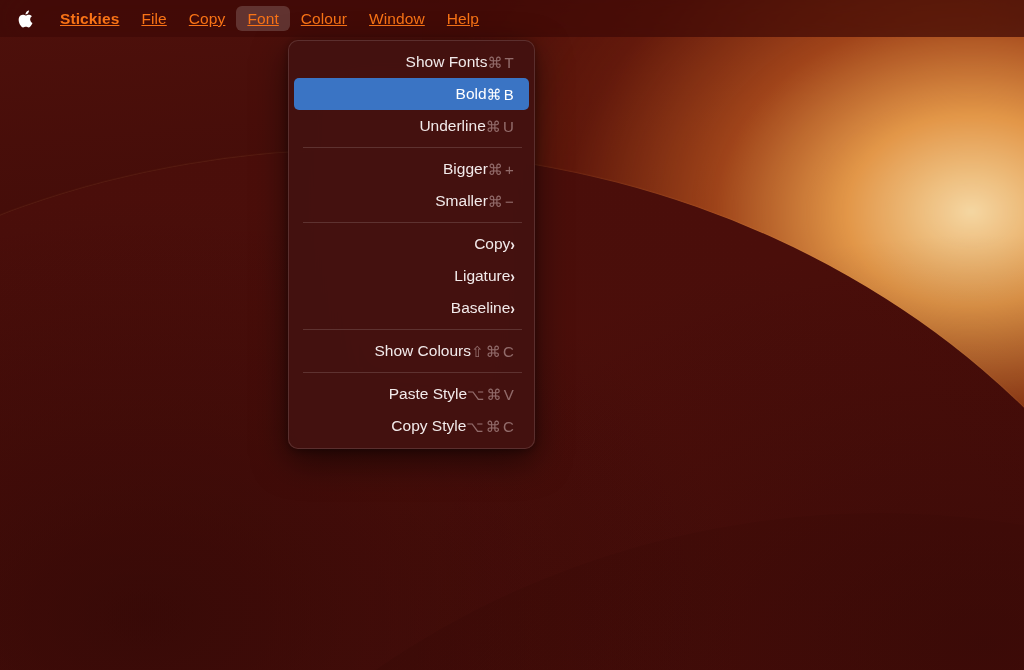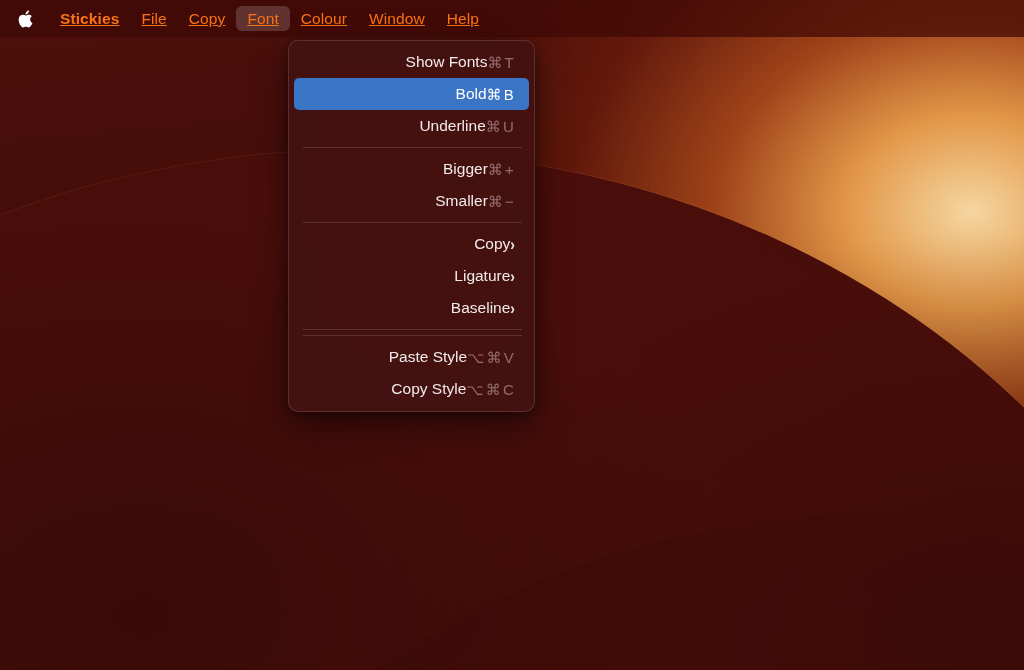--- a/index.html
+++ b/index.html
@@ -306,20 +306,24 @@
       </div>
       <div class="menu-row">
         <span class="label">Ligature</span>
         <span class="chevron">›</span>
       </div>
       <div class="menu-row">
         <span class="label">Baseline</span>
         <span class="chevron">›</span>
       </div>
       <div class="menu-sep"></div>
+      <div class="menu-row">
+        <span class="label">Show Colours</span>
+        <span class="shortcut">⇧⌘C</span>
+      </div>
       <div class="menu-sep"></div>
       <div class="menu-row">
         <span class="label">Paste Style</span>
         <span class="shortcut">⌥⌘V</span>
       </div>
       <div class="menu-row">
         <span class="label">Copy Style</span>
         <span class="shortcut">⌥⌘C</span>
       </div>
     </div>

